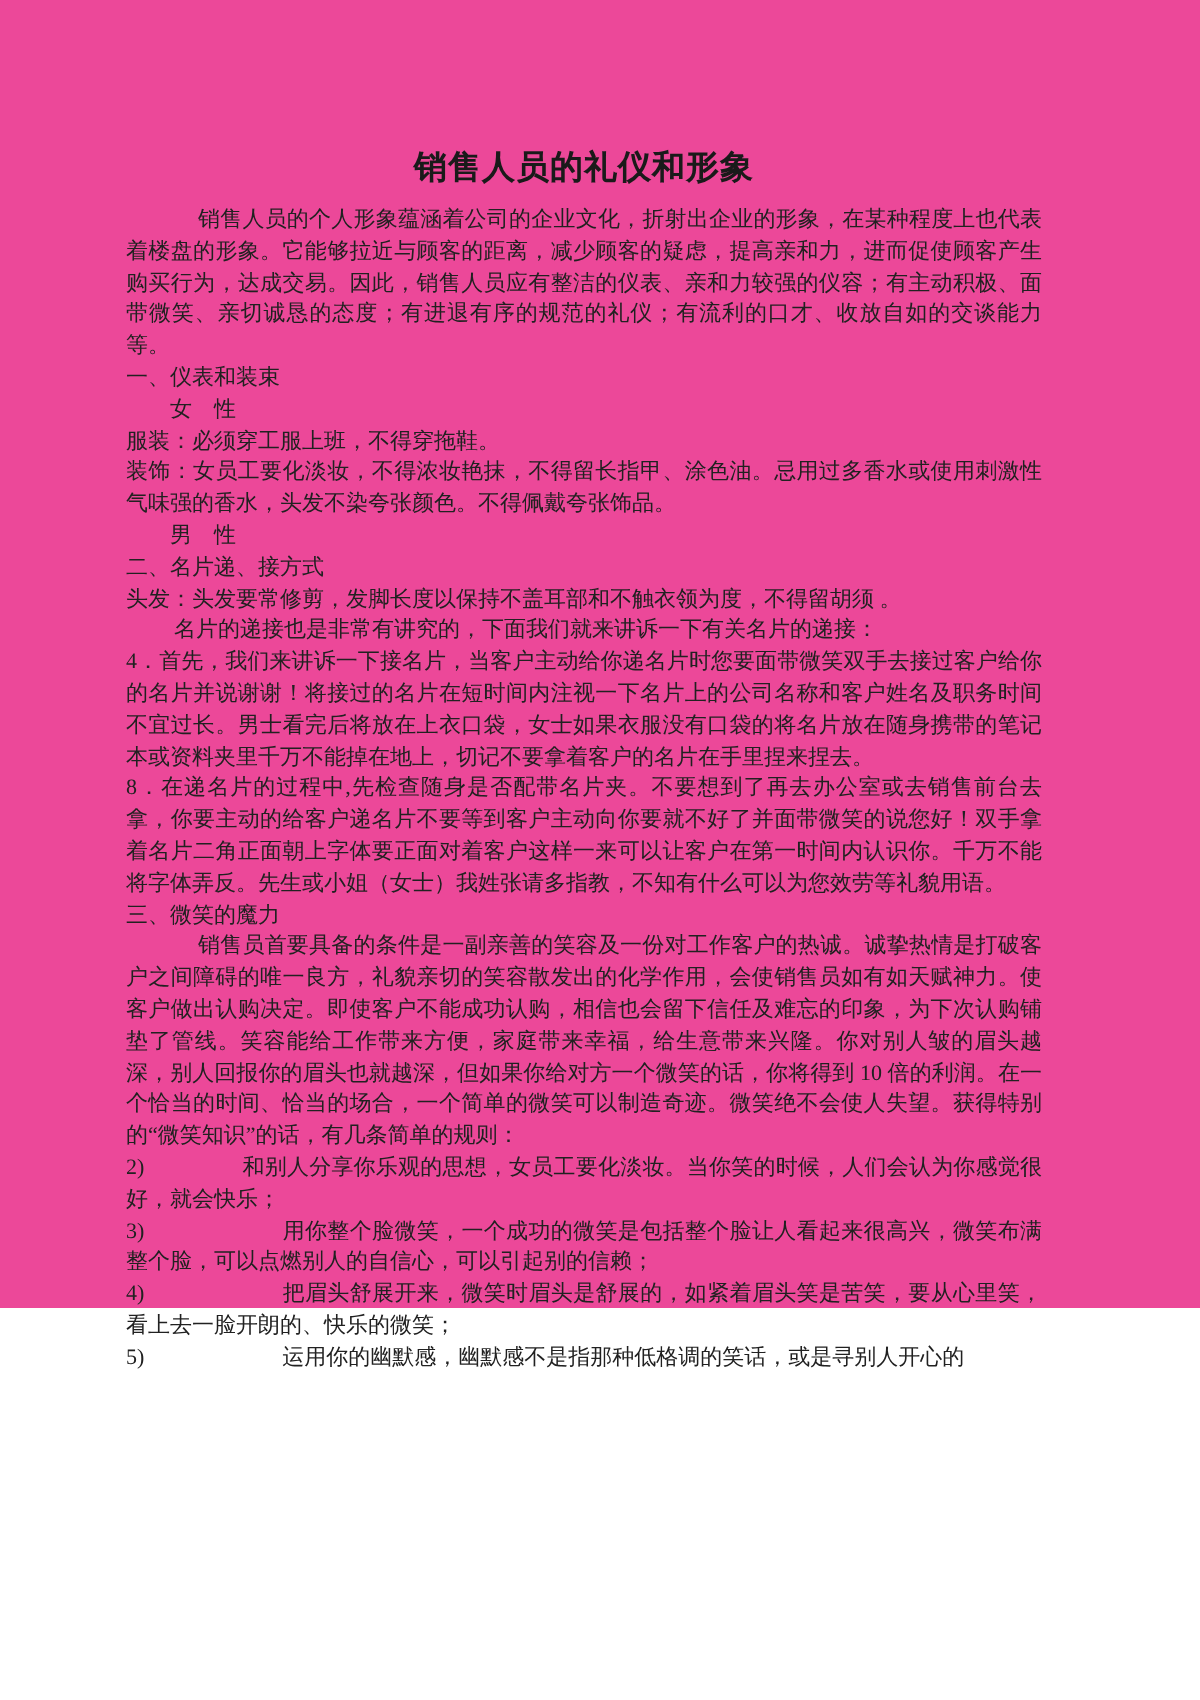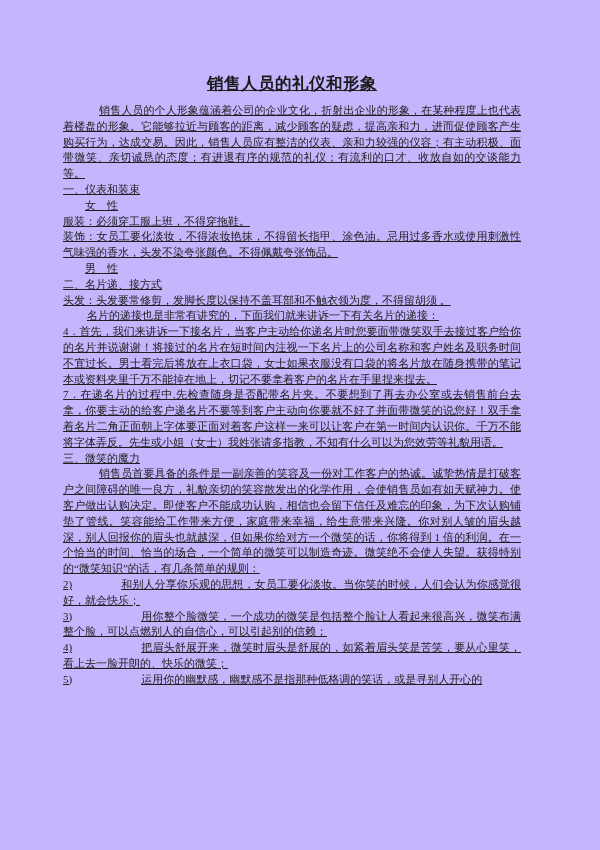--- a/index.html
+++ b/index.html
@@ -6,24 +6,23 @@
   html, body { background: #ffffff; }
   body {
     width: 600px;
     height: 850px;
     overflow: hidden;
     font-family: "Liberation Serif", "DejaVu Serif", serif;
     color: #1f1f1f;
   }
   .page {
     width: 600px;
-    height: 850px;
-    background: #c4b5fd;
+    height: 654px;
+    background: #ec4899;
     padding: 72px 79px 30px 63px;
-    text-decoration: underline;
   }
   .doc-title {
     text-align: center;
     font-size: 16.5px;
     font-weight: bold;
     letter-spacing: 0.5px;
     line-height: 24px;
     margin-bottom: 7px;
     color: #1a1a1a;
   }
@@ -55,24 +54,24 @@
     <p>一、仪表和装束</p>
     <p class="sub-label">女　性</p>
     <p>服装：必须穿工服上班，不得穿拖鞋。</p>
     <p>装饰：女员工要化淡妆，不得浓妆艳抹，不得留长指甲、涂色油。忌用过多香水或使用刺激性气味强的香水，头发不染夸张颜色。不得佩戴夸张饰品。</p>
     <p class="sub-label">男　性</p>
     <p>二、名片递、接方式</p>
 
     <p>头发：头发要常修剪，发脚长度以保持不盖耳部和不触衣领为度，不得留胡须 。</p>
     <p class="indent2">名片的递接也是非常有讲究的，下面我们就来讲诉一下有关名片的递接：</p>
     <p>4．首先，我们来讲诉一下接名片，当客户主动给你递名片时您要面带微笑双手去接过客户给你的名片并说谢谢！将接过的名片在短时间内注视一下名片上的公司名称和客户姓名及职务时间不宜过长。男士看完后将放在上衣口袋，女士如果衣服没有口袋的将名片放在随身携带的笔记本或资料夹里千万不能掉在地上，切记不要拿着客户的名片在手里捏来捏去。</p>
-    <p>7．在递名片的过程中,先检查随身是否配带名片夹。不要想到了再去办公室或去销售前台去拿，你要主动的给客户递名片不要等到客户主动向你要就不好了并面带微笑的说您好！双手拿着名片二角正面朝上字体要正面对着客户这样一来可以让客户在第一时间内认识你。千万不能将字体弄反。先生或小姐（女士）我姓张请多指教，不知有什么可以为您效劳等礼貌用语。</p>
+    <p>8．在递名片的过程中,先检查随身是否配带名片夹。不要想到了再去办公室或去销售前台去拿，你要主动的给客户递名片不要等到客户主动向你要就不好了并面带微笑的说您好！双手拿着名片二角正面朝上字体要正面对着客户这样一来可以让客户在第一时间内认识你。千万不能将字体弄反。先生或小姐（女士）我姓张请多指教，不知有什么可以为您效劳等礼貌用语。</p>
 
     <p>三、微笑的魔力</p>
-    <p class="indent3">销售员首要具备的条件是一副亲善的笑容及一份对工作客户的热诚。诚挚热情是打破客户之间障碍的唯一良方，礼貌亲切的笑容散发出的化学作用，会使销售员如有如天赋神力。使客户做出认购决定。即使客户不能成功认购，相信也会留下信任及难忘的印象，为下次认购铺垫了管线。笑容能给工作带来方便，家庭带来幸福，给生意带来兴隆。你对别人皱的眉头越深，别人回报你的眉头也就越深，但如果你给对方一个微笑的话，你将得到 1 倍的利润。在一个恰当的时间、恰当的场合，一个简单的微笑可以制造奇迹。微笑绝不会使人失望。获得特别的“微笑知识”的话，有几条简单的规则：</p>
+    <p class="indent3">销售员首要具备的条件是一副亲善的笑容及一份对工作客户的热诚。诚挚热情是打破客户之间障碍的唯一良方，礼貌亲切的笑容散发出的化学作用，会使销售员如有如天赋神力。使客户做出认购决定。即使客户不能成功认购，相信也会留下信任及难忘的印象，为下次认购铺垫了管线。笑容能给工作带来方便，家庭带来幸福，给生意带来兴隆。你对别人皱的眉头越深，别人回报你的眉头也就越深，但如果你给对方一个微笑的话，你将得到 10 倍的利润。在一个恰当的时间、恰当的场合，一个简单的微笑可以制造奇迹。微笑绝不会使人失望。获得特别的“微笑知识”的话，有几条简单的规则：</p>
 
     <div class="rule">
       <span>2)</span><span class="rule-gap-narrow"></span><span>和别人分享你乐观的思想，女员工要化淡妆。当你笑的时候，人们会认为你感觉很好，就会快乐；</span>
     </div>
     <div class="rule">
       <span>3)</span><span class="rule-gap-wide"></span><span>用你整个脸微笑，一个成功的微笑是包括整个脸让人看起来很高兴，微笑布满整个脸，可以点燃别人的自信心，可以引起别的信赖；</span>
     </div>
     <div class="rule">
       <span>4)</span><span class="rule-gap-wide"></span><span>把眉头舒展开来，微笑时眉头是舒展的，如紧着眉头笑是苦笑，要从心里笑，看上去一脸开朗的、快乐的微笑；</span>
     </div>

